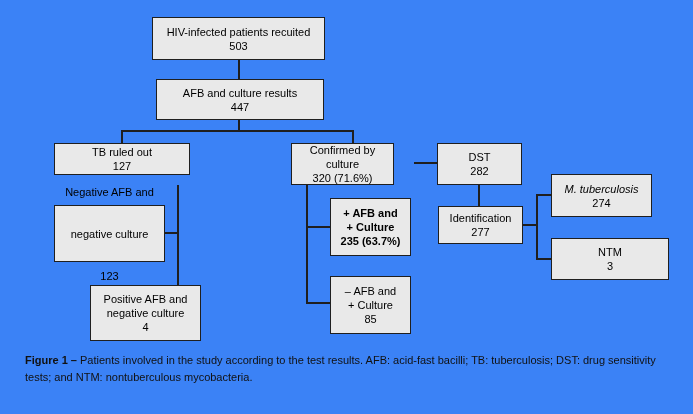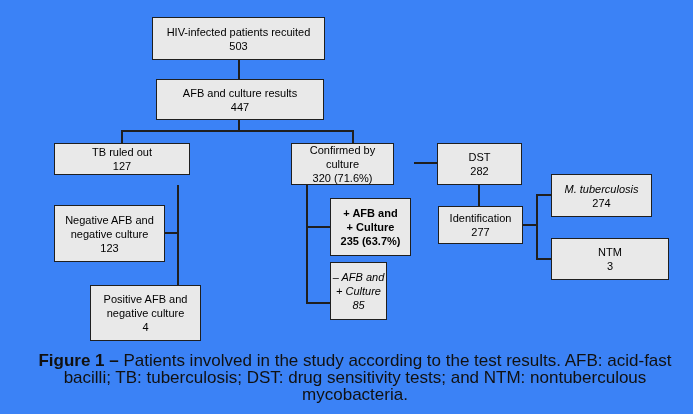--- a/index.html
+++ b/index.html
@@ -34,27 +34,27 @@
     position: absolute;
     background: var(--line-color, #1f1f1f);
   }
 
   
   .n-hiv        { left: 152px; top: 17px;  width: 173px; height: 43px; }
   .n-afb        { left: 156px; top: 79px;  width: 168px; height: 41px; }
   .n-tb         { left: 54px;  top: 143px; width: 136px; height: 32px; }
   .n-confirmed  { left: 291px; top: 143px; width: 103px; height: 42px; }
   .n-dst        { left: 437px; top: 143px; width: 85px;  height: 42px; }
-  .n-negneg     { left: 54px;  top: 205px; width: 111px; height: 57px; }
+  .n-negneg     { left: 54px;  top: 205px; width: 111px; height: 57px; gap: 28px; }
   .n-ident      { left: 438px; top: 206px; width: 85px;  height: 38px; }
   .n-mtb        { left: 551px; top: 174px; width: 101px; height: 43px; }
   .n-posafb     { left: 330px; top: 198px; width: 81px;  height: 58px; font-weight: bold; }
   .n-ntm        { left: 551px; top: 238px; width: 118px; height: 42px; }
   .n-posneg     { left: 54px;  top: 285px; width: 111px; height: 56px; margin-left: 36px; }
-  .n-negafb     { left: 330px; top: 262px; width: 57px;  height: 58px; font-style: italic; }
+  .n-negafb     { left: 330px; top: 276px; width: 81px;  height: 58px; }
 
   
   .c1  { left: 238px; top: 60px;  width: 2px;   height: 19px; }
   .c2  { left: 238px; top: 120px; width: 2px;   height: 11px; }
   .c3  { left: 121px; top: 130px; width: 233px; height: 2px;  }
   .c4  { left: 121px; top: 130px; width: 2px;   height: 13px; }
   .c5  { left: 352px; top: 130px; width: 2px;   height: 13px; }
   .c6  { left: 414px; top: 162px; width: 23px;  height: 2px;  }
   .c7  { left: 478px; top: 185px; width: 2px;   height: 21px; }
   .c8  { left: 177px; top: 185px; width: 2px;   height: 125px; }
@@ -66,24 +66,24 @@
   .c14 { left: 523px; top: 224px; width: 14px;  height: 2px;  }
   .c15 { left: 536px; top: 194px; width: 2px;   height: 66px; }
   .c16 { left: 536px; top: 194px; width: 16px;  height: 2px;  }
   .c17 { left: 536px; top: 258px; width: 16px;  height: 2px;  }
 
   .caption {
     position: absolute;
     left: 25px;
     top: 352px;
     width: 660px;
-    font-size: 17px;
+    font-size: 11px;
     line-height: 17px;
     color: #111;
-    text-align: center;
+    text-align: left;
   }
   .caption b { font-weight: bold; }
 </style>
 </head>
 <body>
 
 <div class="figure-canvas">
 
   <div class="line c1"></div>
   <div class="line c2"></div>

